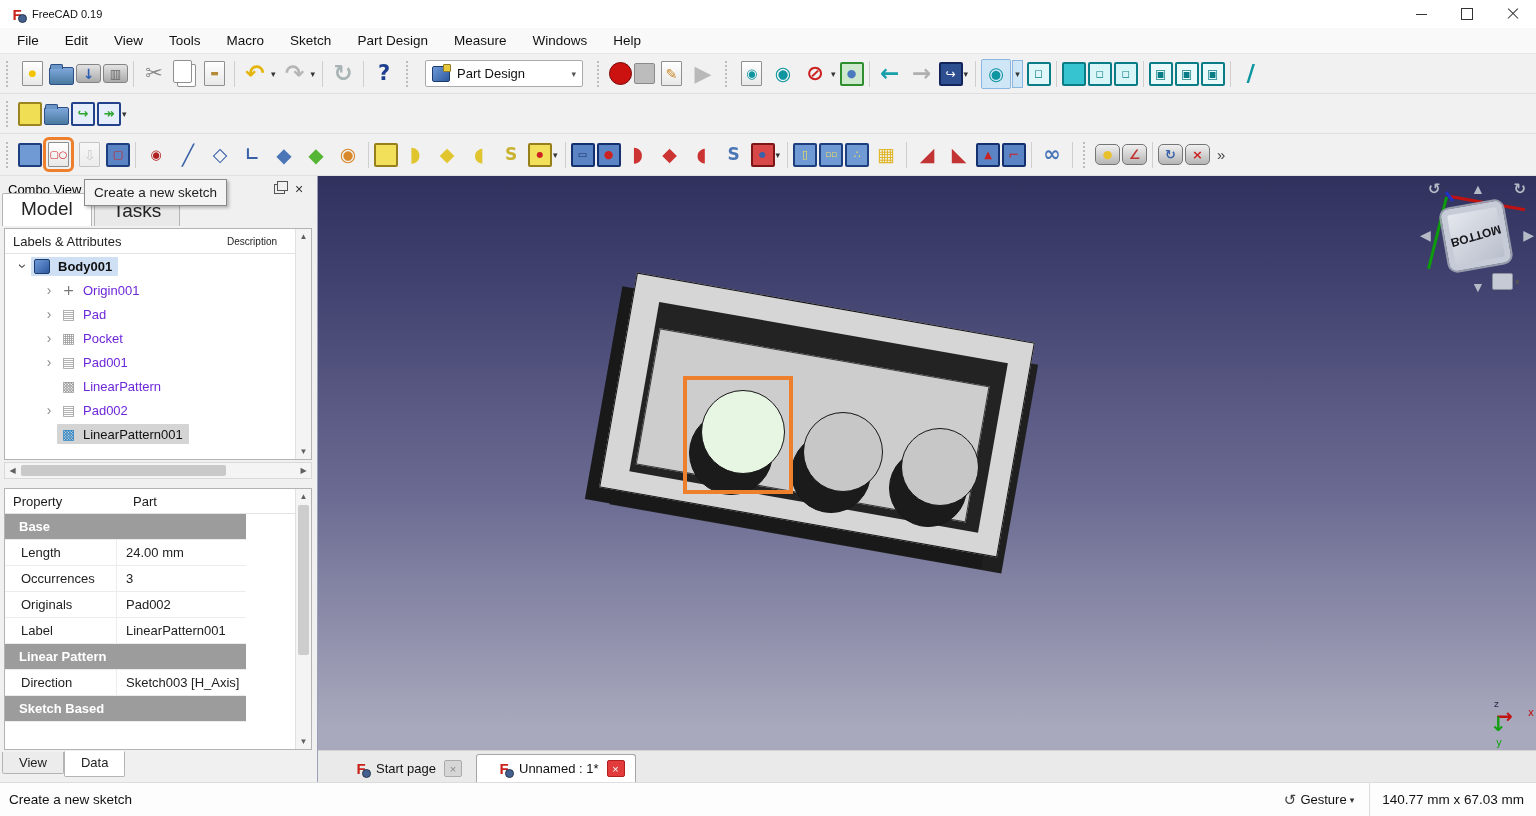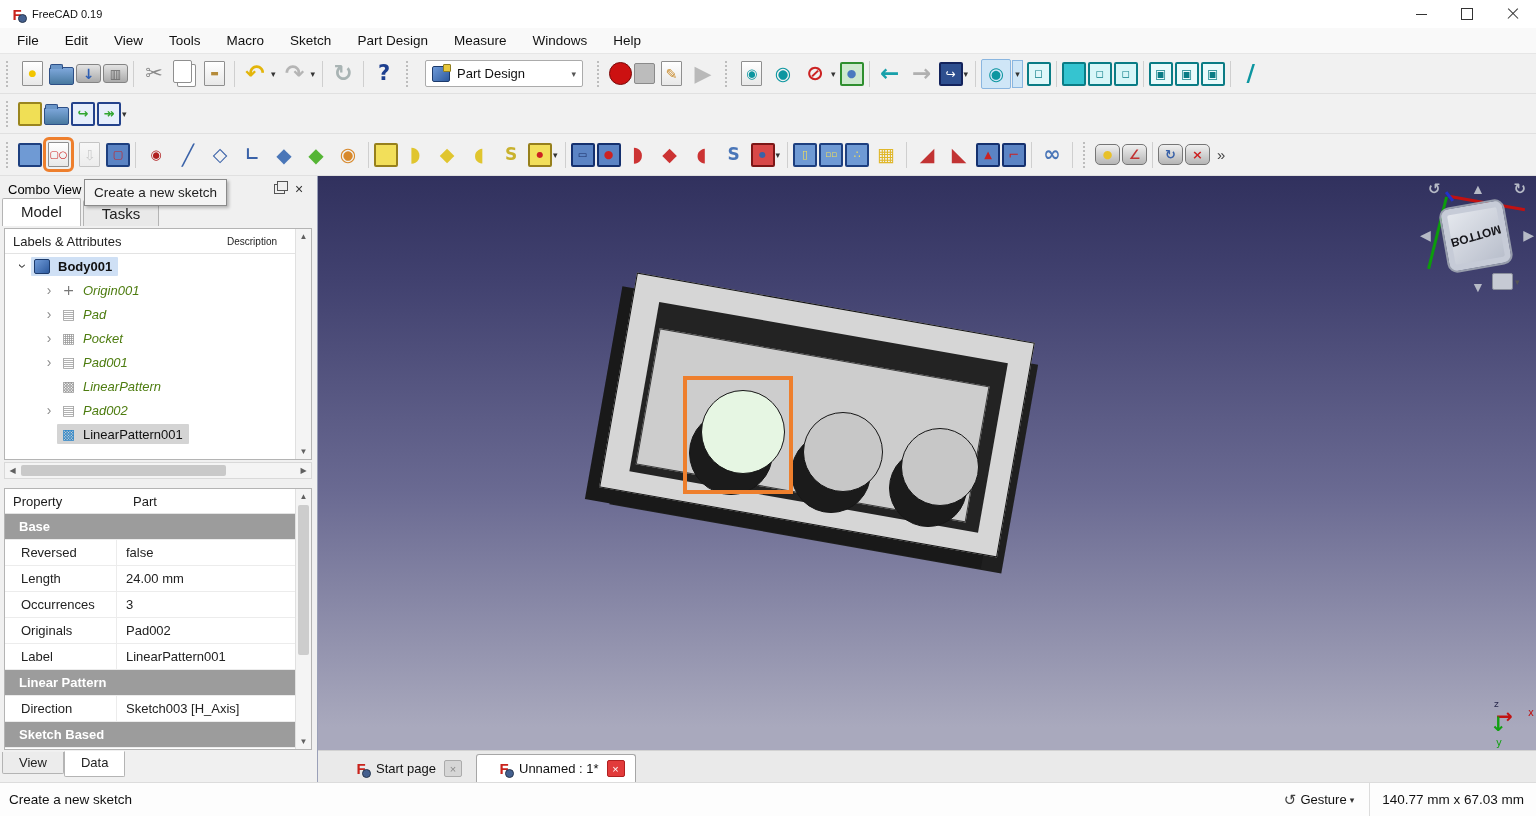--- a/index.html
+++ b/index.html
@@ -58,51 +58,51 @@
 
   
   #left-panel{position:absolute;left:0;top:176px;width:318px;height:606px;background:#f0f0f0;border-right:1px solid #9aa0b8;box-sizing:border-box;}
   #cv-header{position:absolute;left:0;top:0;width:100%;height:26px;display:flex;align-items:center;padding:0 8px;box-sizing:border-box;}
   #cv-title{font-size:13px;color:#000;flex:1;}
   .cv-btn{width:20px;height:18px;display:flex;align-items:center;justify-content:center;color:#444;}
   .float-ico{position:relative;width:9px;height:8px;border:1px solid #555;background:#f0f0f0;}
   .float-ico::before{content:"";position:absolute;left:2px;top:-4px;width:9px;height:8px;border:1px solid #555;background:#f0f0f0;}
   #cv-close{font-size:14px;color:#333;}
   #cv-tabs{position:absolute;left:2px;top:26px;height:24px;display:flex;align-items:flex-end;}
-  .cv-tab{padding:4px 18px;font-size:15px;border:1px solid #b4b4b4;border-bottom:none;background:#e9e9e9;color:#222;margin-right:2px;border-radius:2px 2px 0 0;}
+  .cv-tab{padding:4px 18px;font-size:19px;border:1px solid #b4b4b4;border-bottom:none;background:#e9e9e9;color:#222;margin-right:2px;border-radius:2px 2px 0 0;}
   .cv-tab.active{background:#fff;position:relative;z-index:2;padding-bottom:6px;}
   .panel-box{position:absolute;background:#fff;border:1px solid #b4b4b4;box-sizing:border-box;overflow:hidden;}
   #tree-box{left:4px;top:52px;width:308px;height:232px;}
   #tree-header{height:24px;border-bottom:1px solid #e3e3e3;position:relative;display:flex;align-items:center;}
   #tree-col1{padding-left:8px;font-size:13px;color:#222;}
   #tree-col2{position:absolute;left:222px;font-size:10px;color:#222;}
   .vscroll{position:absolute;right:0;top:0;width:16px;height:100%;background:#f4f4f4;border-left:1px solid #e0e0e0;box-sizing:border-box;}
   .vscroll .sa{position:absolute;left:0;width:100%;height:15px;display:flex;align-items:center;justify-content:center;font-size:8px;color:#606060;}
   .vscroll .sa.up{top:0;} .vscroll .sa.down{bottom:0;}
   .vthumb{position:absolute;left:2px;width:11px;background:#cdcdcd;border-radius:2px;}
   .tree-row{height:24px;display:flex;align-items:center;font-size:13px;}
   .exp{display:inline-block;width:16px;text-align:center;color:#8a8a8a;font-size:14px;line-height:1;}
   .exp.open{transform:rotate(90deg);color:#333;}
   .twrap{display:inline-flex;align-items:center;padding:2px 6px 2px 3px;border-radius:1px;justify-content:flex-end;}
   .twrap.sel-blue{background:#cfe0f5;}
   .twrap.sel-gray{background:#d4d4d4;}
   .ti{width:17px;height:16px;display:inline-flex;align-items:center;justify-content:center;margin-right:6px;font-size:14px;line-height:1;font-family:"DejaVu Sans",sans-serif;}
   .ti-body{background:linear-gradient(135deg,#6f9ad8,#2d5a9e);border:1px solid #1c3a6b;width:14px;height:13px;border-radius:2px;margin-right:8px;}
   .tlabel{color:#111;}
   .tlabel.b{font-weight:bold;}
-  .tlabel.gray{color:#4d7c0f;font-style:italic;}
+  .tlabel.gray{color:#6d28d9;}
   #hscroll{position:absolute;left:4px;top:286px;width:308px;height:17px;background:#f4f4f4;border:1px solid #d9d9d9;box-sizing:border-box;}
   #hscroll .sa{position:absolute;top:0;width:15px;height:100%;display:flex;align-items:center;justify-content:center;font-size:8px;color:#606060;}
   #hscroll .sa.left{left:0;} #hscroll .sa.right{right:0;}
   #hthumb{position:absolute;left:16px;top:2px;width:205px;height:11px;background:#c9c9c9;border-radius:2px;}
 
   #prop-box{left:4px;top:312px;width:308px;height:262px;}
   #prop-header{height:24px;border-bottom:1px solid #e3e3e3;display:flex;align-items:center;position:relative;}
   #prop-col1{padding-left:8px;} #prop-col2{position:absolute;left:128px;}
-  .prow{height:25px;display:flex;align-items:center;border-bottom:1px solid #ececec;width:291px;}
+  .prow{height:25px;display:flex;align-items:center;border-bottom:1px solid #ececec;width:241px;}
   .pgroup{background:#9c9c9c;color:#fff;font-weight:bold;}
   .pgl{padding-left:14px;}
   .pname{width:112px;padding-left:16px;color:#222;box-sizing:border-box;border-right:1px solid #ececec;height:100%;display:flex;align-items:center;}
   .pval{padding-left:9px;color:#222;}
   #cv-bottom-tabs{position:absolute;left:2px;top:576px;height:28px;display:flex;align-items:flex-start;}
   .cvb-tab{padding:3px 16px;font-size:13px;border:1px solid #b4b4b4;border-top:none;background:#ececec;color:#222;border-radius:0 0 2px 2px;}
   .cvb-tab.active{background:#fff;padding-bottom:6px;position:relative;z-index:2;border-top:1px solid #fff;margin-top:-1px;}
 
   
   #viewport{position:absolute;left:318px;top:176px;width:1218px;height:574px;background:linear-gradient(180deg,#31315e 0%,#41416f 18%,#6a6a92 55%,#a9a9bd 96%);overflow:hidden;}
@@ -538,24 +538,20 @@
     </div>
 
     <div id="prop-box" class="panel-box">
       <div id="prop-header">
         <span id="prop-col1">Property</span>
         <span id="prop-col2">Part</span>
       </div>
       <div id="prop-rows">
           <div class="prow pgroup">
             <span class="pgl">Base</span>
-          </div>
-          <div class="prow">
-            <span class="pname">Reversed</span>
-            <span class="pval">false</span>
           </div>
           <div class="prow">
             <span class="pname">Length</span>
             <span class="pval">24.00 mm</span>
           </div>
           <div class="prow">
             <span class="pname">Occurrences</span>
             <span class="pval">3</span>
           </div>
           <div class="prow">

